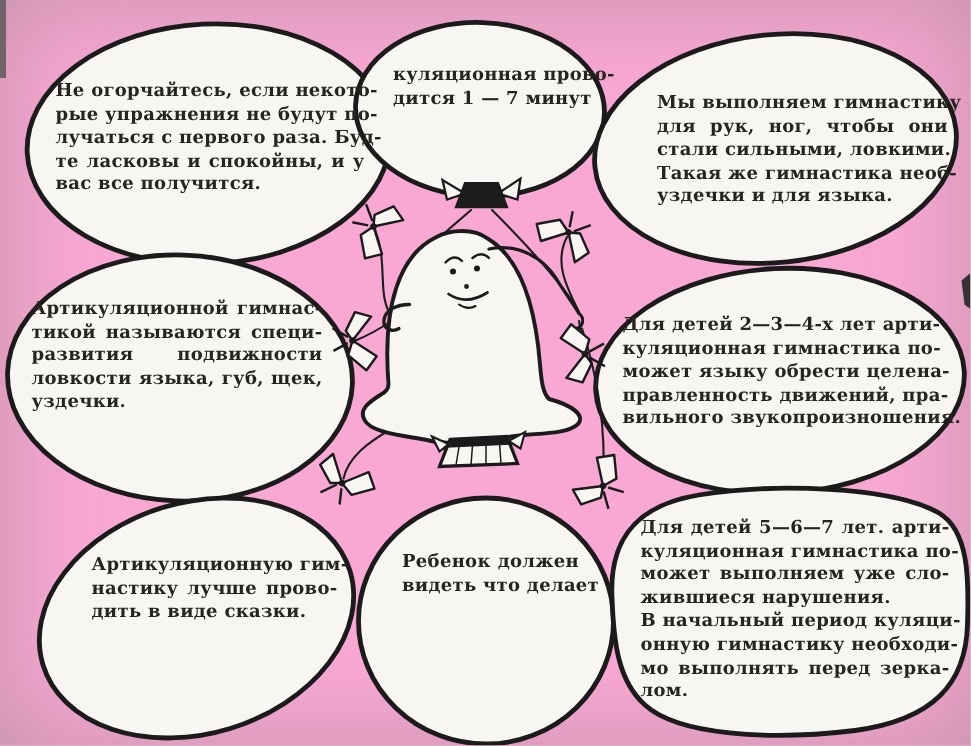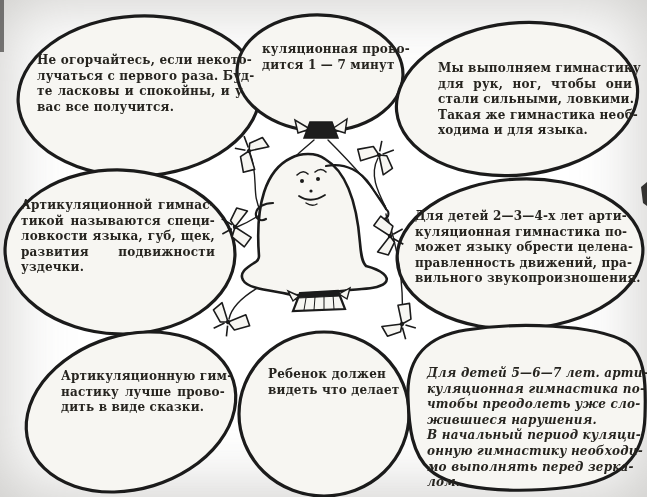--- a/index.html
+++ b/index.html
@@ -4,21 +4,21 @@
 <style>
   html, body { margin: 0; padding: 0; }
   body {
     width: 647px; height: 497px;
     font-family: "DejaVu Serif", serif;
     background: #d8d6d2;
   }
   .page {
     position: relative;
     width: 647px; height: 497px;
-    background: #ffffff;
+    background: #f9a8d4;
     box-shadow: inset 0 0 70px rgba(110,108,100,.38);
     overflow: hidden;
   }
   .art { position: absolute; left: 0; top: 0; }
   .btext {
     position: absolute;
     font-weight: bold;
     font-size: 12px;
     line-height: 15.6px;
     color: #26241f;
@@ -26,21 +26,21 @@
   }
   .bl { white-space: nowrap; text-align-last: justify; }
   .bl.end { text-align-last: left; }
   .b1 { left: 37px;  top: 53px;  width: 206px; }
   .b2 { left: 262px; top: 42px;  width: 124px; }
   .b3 { left: 438px; top: 61px;  width: 194px; }
   .b4 { left: 21px;  top: 198px; width: 194px; }
   .b5 { left: 415px; top: 209px; width: 208px; }
   .b6 { left: 61px;  top: 369px; width: 164px; }
   .b7 { left: 268px; top: 367px; width: 118px; }
-  .b8 { left: 427px; top: 366px; width: 206px; font-style: italic; }
+  .b8 { left: 427px; top: 344px; width: 206px; }
 </style>
 </head>
 <body>
 
 <div class="page">
 
   <svg class="art" width="647" height="497" viewBox="0 0 647 497">
 
     <rect x="0" y="0" width="4" height="52" fill="#565554" opacity="0.8"></rect>
     <path d="M647,182 L641,187 L643,203 L647,206 Z" fill="#343331"></path>
@@ -117,40 +117,41 @@
       <path d="M299,296 L288,291 L293,301 Z" fill="#f7f6f2" stroke-width="1.4"></path>
       <path d="M339,294 L350,288 L347,299 Z" fill="#f7f6f2" stroke-width="1.4"></path>
       <path d="M300,293 L338,291 L345,309 L293,311 Z" fill="#f7f6f2" stroke-width="2.2"></path>
       <path d="M300,293 L338,291 L340,296 L298,298 Z" fill="#1b1b1b" stroke-width="1"></path>
       <path d="M306,298 L304,310 M315,297 L314,310 M324,296 L324,310 M333,295 L334,309" fill="none" stroke-width="1"></path>
     </g>
   </svg>
 
   <div class="btext b1">
       <div class="bl">Не огорчайтесь, если некото-</div>
+      <div class="bl">рые упражнения не будут по-</div>
       <div class="bl">лучаться с первого раза. Буд-</div>
       <div class="bl">те ласковы и спокойны, и у</div>
       <div class="bl end">вас все получится.</div>
     </div>
   <div class="btext b2">
       <div class="bl">куляционная прово-</div>
       <div class="bl">дится 1 — 7 минут</div>
     </div>
   <div class="btext b3">
       <div class="bl">Мы выполняем гимнастику</div>
       <div class="bl">для рук, ног, чтобы они</div>
       <div class="bl end">стали сильными, ловкими.</div>
       <div class="bl">Такая же гимнастика необ-</div>
-      <div class="bl end">ходима и для языка.</div>
+      <div class="bl end">уздечки и для языка.</div>
     </div>
   <div class="btext b4">
       <div class="bl">Артикуляционной гимнас-</div>
       <div class="bl">тикой называются специ-</div>
+      <div class="bl">развития подвижности</div>
       <div class="bl">ловкости языка, губ, щек,</div>
-      <div class="bl">развития подвижности</div>
       <div class="bl end">уздечки.</div>
     </div>
   <div class="btext b5">
       <div class="bl">Для детей 2—3—4-х лет арти-</div>
       <div class="bl">куляционная гимнастика по-</div>
       <div class="bl">может языку обрести целена-</div>
       <div class="bl">правленность движений, пра-</div>
       <div class="bl end">вильного звукопроизношения.</div>
     </div>
   <div class="btext b6">
@@ -158,21 +159,21 @@
       <div class="bl">настику лучше прово-</div>
       <div class="bl end">дить в виде сказки.</div>
     </div>
   <div class="btext b7">
       <div class="bl">Ребенок должен</div>
       <div class="bl">видеть что делает</div>
     </div>
   <div class="btext b8">
       <div class="bl">Для детей 5—6—7 лет. арти-</div>
       <div class="bl">куляционная гимнастика по-</div>
-      <div class="bl">чтобы преодолеть уже сло-</div>
+      <div class="bl">может выполняем уже сло-</div>
       <div class="bl end">жившиеся нарушения.</div>
       <div class="bl">В начальный период куляци-</div>
       <div class="bl">онную гимнастику необходи-</div>
       <div class="bl">мо выполнять перед зерка-</div>
       <div class="bl end">лом.</div>
     </div>
 
 </div>
 
 </body></html>

